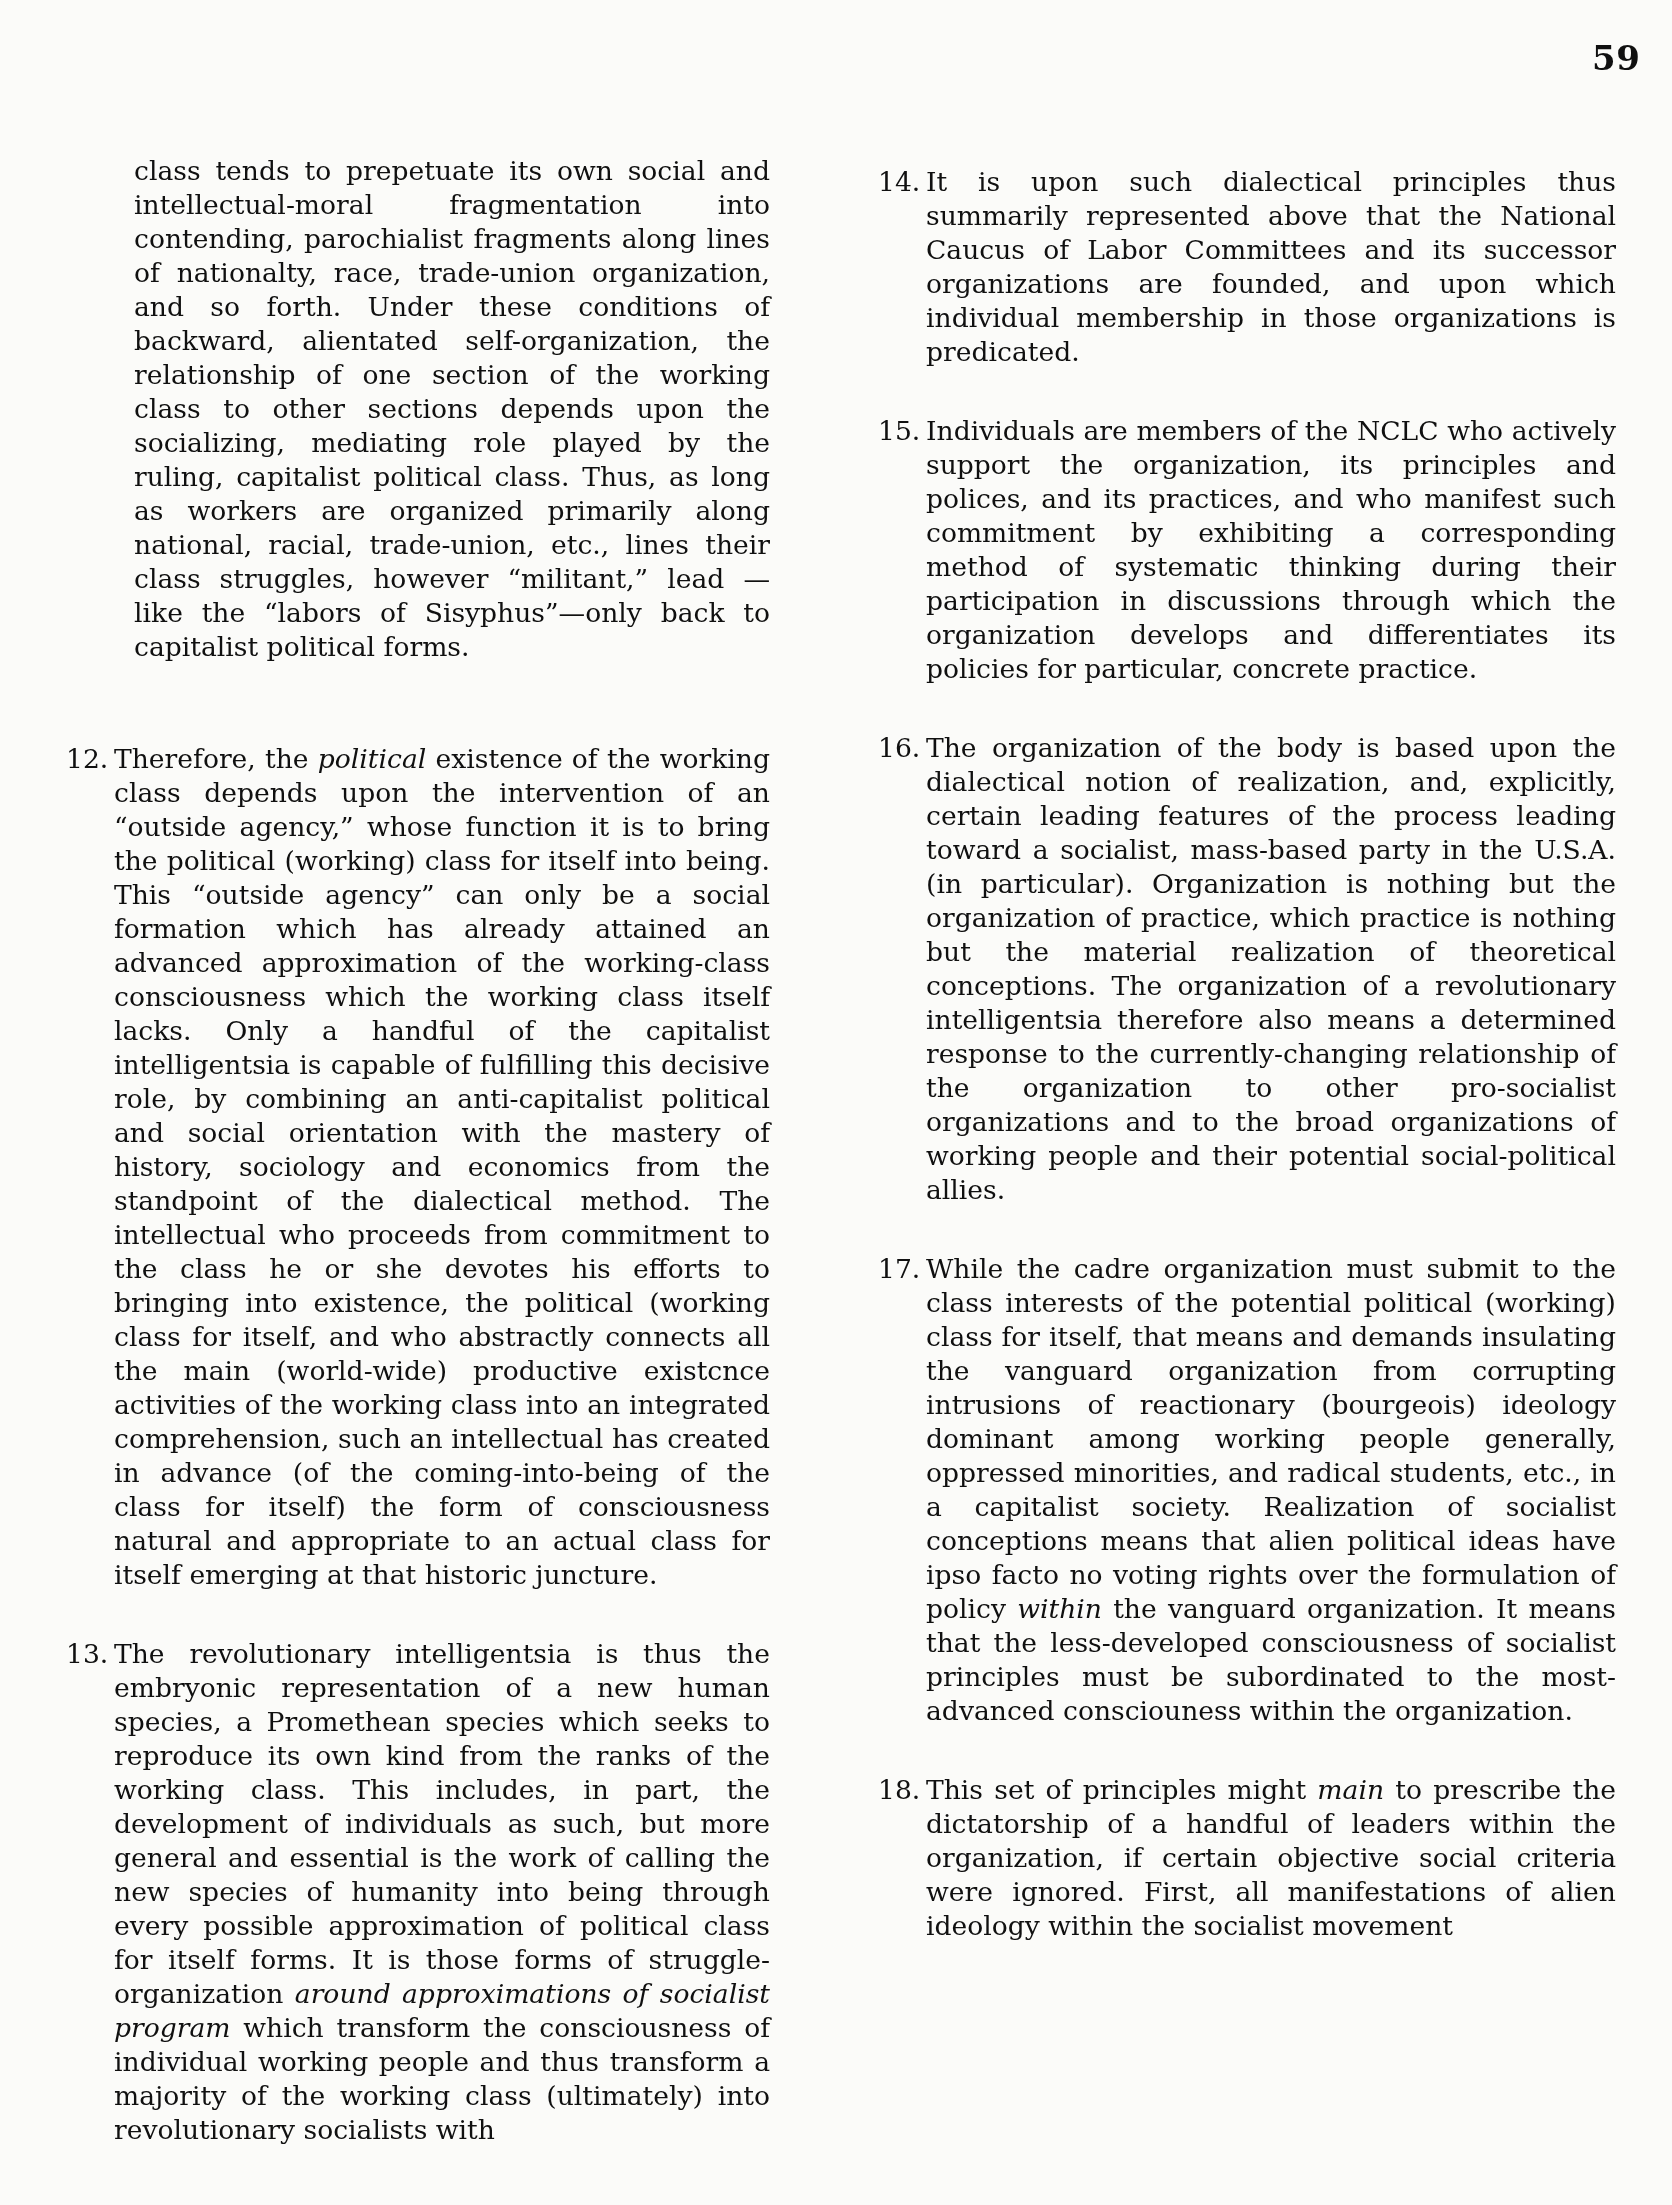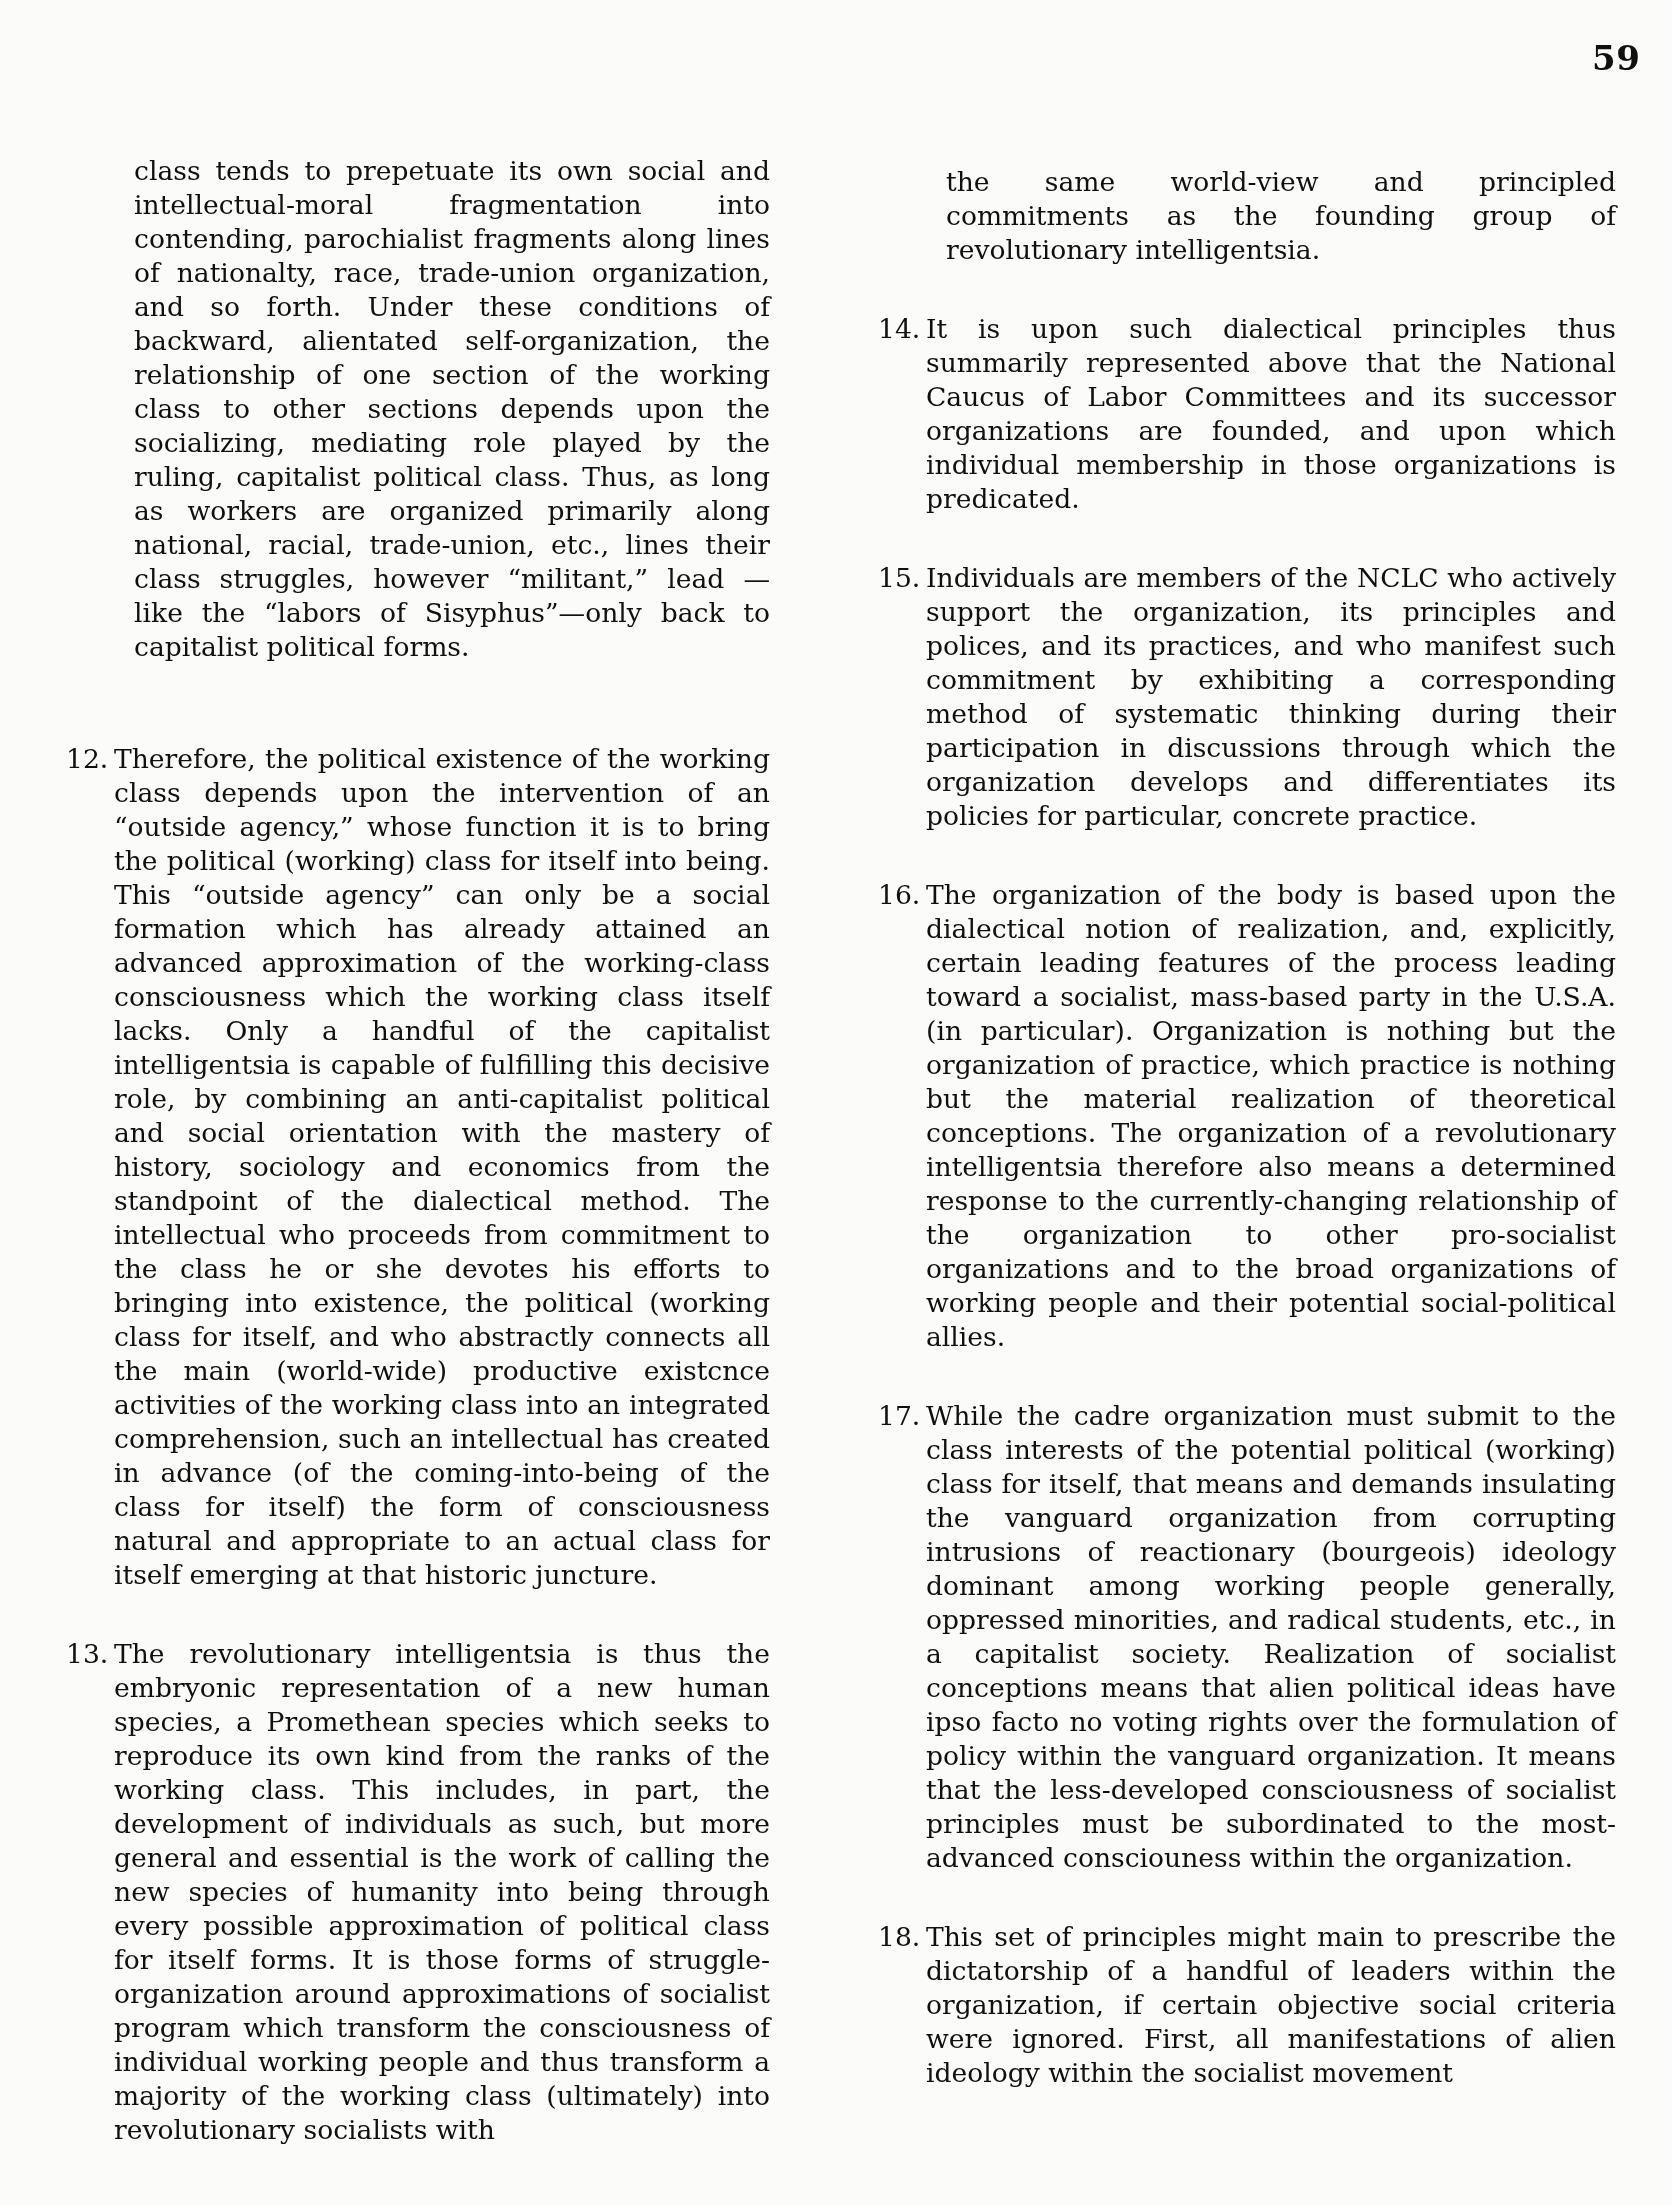--- a/index.html
+++ b/index.html
@@ -25,37 +25,36 @@
     line-height: 34px;
     text-align: justify;
   }
   .col-left  { left: 66px;  top: 154px; width: 704px; }
   .col-right { left: 878px; top: 165px; width: 738px; }
   p { margin: 0 0 45px 0; }
   .cont { margin-left: 68px; }          
   .cont-left { margin-bottom: 78px; }  
   .hang { padding-left: 48px; text-indent: -48px; } 
   .num  { display: inline-block; width: 48px; text-indent: 0; }
-  .italic { }
+  .italic { font-style: italic; }
 </style>
 </head>
 <body>
 
 <div class="page-number">59</div>
 
 <div class="col col-left">
   <p class="cont cont-left"><span>class tends to prepetuate its own social and intellectual-moral fragmentation into contending, parochialist fragments along lines of nationalty, race, trade-union organization, and so forth. Under these conditions of backward, alientated self-organization, the relationship of one section of the working class to other sections depends upon the socializing, mediating role played by the ruling, capitalist political class. Thus, as long as workers are organized primarily along national, racial, trade-union, etc., lines their class struggles, however “militant,” lead — like the “labors of Sisyphus”—only back to capitalist political forms.</span></p>
 
   <p class="hang"><span class="num">12.</span><span>Therefore, the </span><span class="italic">political</span><span> existence of the working class depends upon the intervention of an “outside agency,” whose function it is to bring the political (working) class for itself into being. This “outside agency” can only be a social formation which has already attained an advanced approximation of the working-class consciousness which the working class itself lacks. Only a handful of the capitalist intelligentsia is capable of fulfilling this decisive role, by combining an anti-capitalist political and social orientation with the mastery of history, sociology and economics from the standpoint of the dialectical method. The intellectual who proceeds from commitment to the class he or she devotes his efforts to bringing into existence, the political (working class for itself, and who abstractly connects all the main (world-wide) productive existcnce activities of the working class into an integrated comprehension, such an intellectual has created in advance (of the coming-into-being of the class for itself) the form of consciousness natural and appropriate to an actual class for itself emerging at that historic juncture.</span></p>
 
   <p class="hang"><span class="num">13.</span><span>The revolutionary intelligentsia is thus the embryonic representation of a new human species, a Promethean species which seeks to reproduce its own kind from the ranks of the working class. This includes, in part, the development of individuals as such, but more general and essential is the work of calling the new species of humanity into being through every possible approximation of political class for itself forms. It is those forms of struggle-organization </span><span class="italic">around approximations of socialist program</span><span> which transform the consciousness of individual working people and thus transform a majority of the working class (ultimately) into revolutionary socialists with</span></p>
 </div>
 
 <div class="col col-right">
-  <p class="cont"><span>the same world-view and principled commitments as the founding group of revolutionary intelligentsia.</span></p>
 
   <p class="hang"><span class="num">14.</span><span>It is upon such dialectical principles thus summarily represented above that the National Caucus of Labor Committees and its successor organizations are founded, and upon which individual membership in those organizations is predicated.</span></p>
 
   <p class="hang"><span class="num">15.</span><span>Individuals are members of the NCLC who actively support the organization, its principles and polices, and its practices, and who manifest such commitment by exhibiting a corresponding method of systematic thinking during their participation in discussions through which the organization develops and differentiates its policies for particular, concrete practice.</span></p>
 
   <p class="hang"><span class="num">16.</span><span>The organization of the body is based upon the dialectical notion of realization, and, explicitly, certain leading features of the process leading toward a socialist, mass-based party in the U.S.A. (in particular). Organization is nothing but the organization of practice, which practice is nothing but the material realization of theoretical conceptions. The organization of a revolutionary intelligentsia therefore also means a determined response to the currently-changing relationship of the organization to other pro-socialist organizations and to the broad organizations of working people and their potential social-political allies.</span></p>
 
   <p class="hang"><span class="num">17.</span><span>While the cadre organization must submit to the class interests of the potential political (working) class for itself, that means and demands insulating the vanguard organization from corrupting intrusions of reactionary (bourgeois) ideology dominant among working people generally, oppressed minorities, and radical students, etc., in a capitalist society. Realization of socialist conceptions means that alien political ideas have ipso facto no voting rights over the formulation of policy </span><span class="italic">within</span><span> the vanguard organization. It means that the less-developed consciousness of socialist principles must be subordinated to the most-advanced consciouness within the organization.</span></p>
 
   <p class="hang"><span class="num">18.</span><span>This set of principles might </span><span class="italic">main</span><span> to prescribe the dictatorship of a handful of leaders within the organization, if certain objective social criteria were ignored. First, all manifestations of alien ideology within the socialist movement</span></p>

